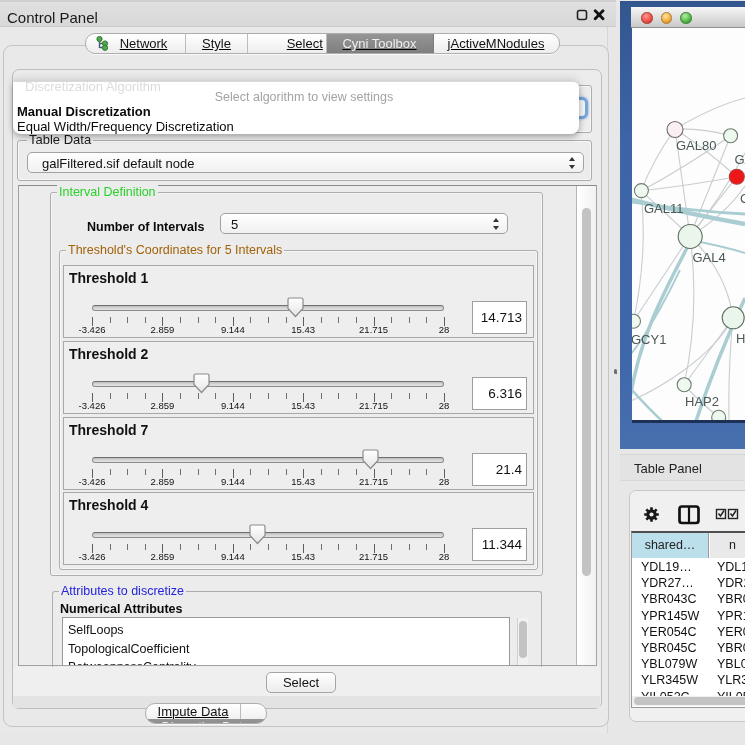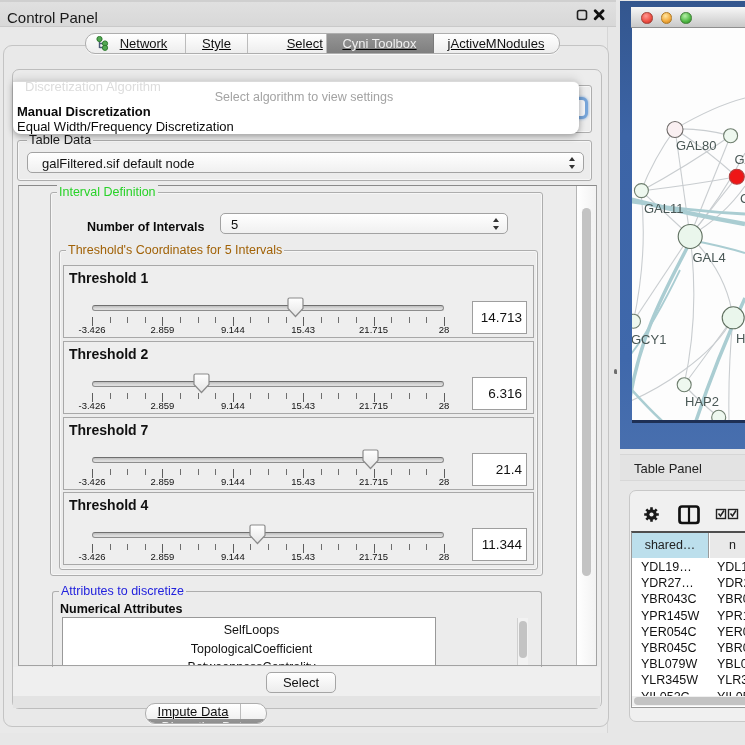--- a/index.html
+++ b/index.html
@@ -59,22 +59,22 @@
   background:repeating-linear-gradient(90deg,#6e6e6e 0 1px,transparent 1px 17.6px); }
 .ticks-major { position:absolute; left:28px; top:51px; width:353px; height:9px;
   background:repeating-linear-gradient(90deg,#5e5e5e 0 1px,transparent 1px 70.4px); }
 .tlab { position:absolute; top:58px; font-size:9.5px; color:#111; width:40px; text-align:center; }
 .thumb { position:absolute; top:31px; width:17px; height:21px; }
 .vbox { position:absolute; left:408px; top:35px; width:55px; height:33px;
   background:#fff; border:1px solid #9e9e9e; font-size:13.5px; color:#111;
   text-align:right; padding:8px 4px 0 0; }
 
 
-#attrlist { left:62px; top:617px; width:374px; height:49px; background:#ffffff;
-  border:1px solid #999; border-bottom:none; font-size:12.5px; color:#111; overflow:hidden;text-align:center; }
+#attrlist { left:62px; top:617px; width:448px; height:49px; background:#ffffff;
+  border:1px solid #999; border-bottom:none; font-size:12.5px; color:#111; overflow:hidden; }
 #attrlist { padding-top:3px; }
 #attrlist div { padding-left:5px; height:18.7px; line-height:18.7px; }
 
 
 .vsb-track { position:absolute; background:linear-gradient(90deg,#ffffff,#f2f2f2); }
 .vsb-thumb { position:absolute; background:#c3c3c3; border-radius:5px; }
 
 
 #applybtn { left:266px; top:672px; width:70px; height:21px;
   border:1px solid #a5a5a5; border-radius:5px; background:linear-gradient(#ffffff,#ececec);

